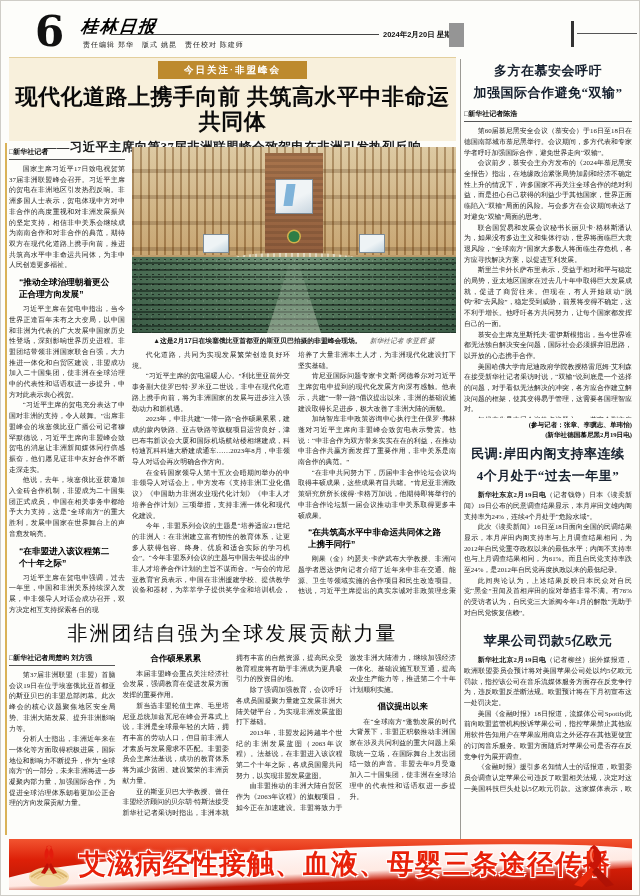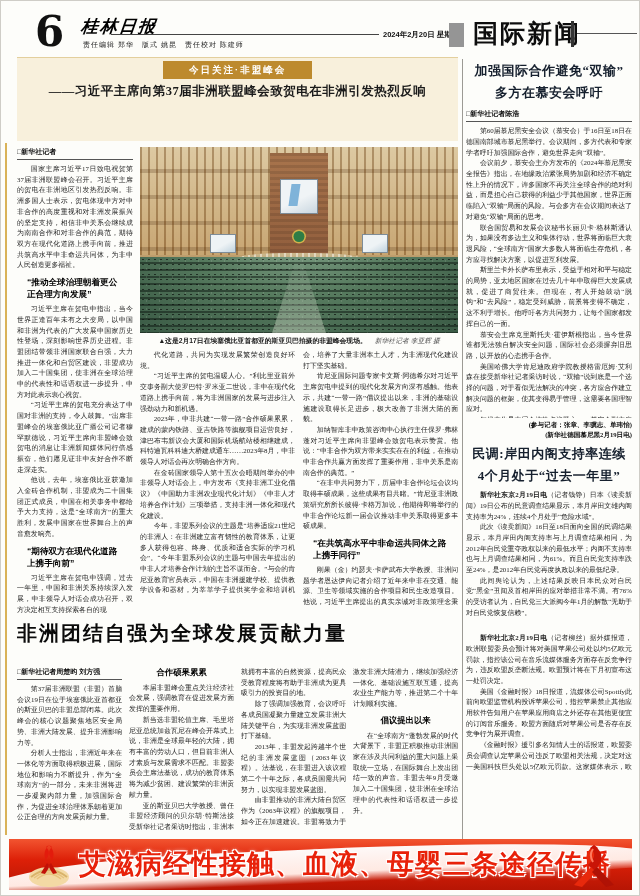--- a/index.html
+++ b/index.html
@@ -13,21 +13,21 @@
   .paper-logo { position:absolute; left:80px; top:14px; font-size:17px; font-weight:900; font-style:italic; transform:skewX(-6deg); color:#000; letter-spacing:2px; }
   .hdr-rule { position:absolute; left:110px; top:33px; width:268px; height:1px; background:#444; }
   .staff { position:absolute; left:82px; top:39px; font-size:7px; color:#222; font-family:"Liberation Sans",sans-serif; letter-spacing:1px; }
   .date-line { position:absolute; left:382px; top:29px; font-size:7.5px; font-weight:700; color:#111; font-family:"Liberation Sans",sans-serif; }
   .gray-block { position:absolute; left:448px; top:22px; width:15px; height:24px; background:#959595; }
   .section-title { position:absolute; left:472px; top:16px; font-size:25px; font-weight:900; color:#0d0d0d; letter-spacing:2px; }
   .sec-bar { position:absolute; left:570px; top:20px; width:2.5px; height:26px; background:#333; }
   .sec-line { position:absolute; left:576px; top:32px; width:60px; height:1px; background:#555; }
 
   
-  .content { position:relative; display:flex; padding:0 7px 0 16px; }
+  .content { position:relative; display:flex; padding:0 7px 0 8px; }
   .gold-edge { position:absolute; left:4px; top:142px; width:2px; height:692px; background:#d9b258; }
   .left-sec { width:452px; }
   .v-divider { width:1px; background:#9c9a94; margin:2px 3px 0 4px; height:780px; }
   .rail { width:170px; }
 
   
   .lead-box { position:relative; height:84px; background:#f8f0dc; border-top:1px solid #e3cf9d; padding-top:1px; text-align:center; }
   .lead-badge { display:inline-block; background:#bd8a2e; color:#fff; font-size:9.5px; font-weight:700; letter-spacing:2px; padding:3px 26px 2px; font-family:"Liberation Sans",sans-serif; }
   .lead-headline { margin-top:5px; font-size:22px; font-weight:900; color:#0a0a0a; letter-spacing:.5px; font-family:"Liberation Sans",sans-serif; line-height:1.15; }
   .lead-subheadline { margin-top:4px; font-size:12.5px; font-weight:700; color:#1a1a1a; letter-spacing:.5px; }
@@ -65,21 +65,21 @@
   .lead-cols { height:258px; overflow:hidden; columns:2; column-gap:8px; column-fill:auto; }
 
   
   .para { font-size:6.9px; line-height:1.55; color:#1d1d1d; text-indent:2em; text-align:justify; }
   .subhead-q { font-size:8.6px; font-weight:900; color:#000; margin:5px 10px 4px; line-height:1.4; font-family:"Liberation Sans",sans-serif; }
   .credit { font-size:6.6px; font-weight:700; color:#111; text-align:right; line-height:1.5; }
   .byline-flow { font-size:7px; font-weight:700; color:#111; border-bottom:1px solid #555; padding-bottom:2px; margin-bottom:4px; font-family:"Liberation Sans",sans-serif; }
 
   
   .bottom-article { margin-top:5px; }
-  .bottom-headline { text-align:left; font-size:20px; font-weight:700; color:#0a0a0a; letter-spacing:2px; font-family:"Liberation Sans",sans-serif; margin-bottom:20px; }
+  .bottom-headline { text-align:center; font-size:20px; font-weight:400; color:#0a0a0a; letter-spacing:2px; font-family:"Liberation Sans",sans-serif; margin-bottom:6px; }
   .bottom-cols { height:168px; overflow:hidden; columns:4; column-gap:7px; column-fill:auto; }
   .bottom-cols .subhead-q { text-align:center; font-size:8.4px; margin:5px 0 4px; }
 
   
   .rail article { padding-top:3px; }
   .rail-title { text-align:center; font-size:13px; font-weight:900; color:#16202e; line-height:1.7; letter-spacing:.5px; }
   .rail-body { overflow:hidden; margin-top:3px; }
   .rail-body.b1 { height:292px; }
   .rail-body.b2 { height:128px; }
   .rail-body.b3 { height:138px; }
@@ -104,46 +104,46 @@
 
 <div class="page">
 
   <div class="hdr">
     <div class="page-num">6</div>
     <div class="paper-logo">桂林日报</div>
     <div class="hdr-rule"></div>
     <div class="staff">责任编辑 郑华　版式 姚昆　责任校对 陈建师</div>
     <div class="date-line">2024年2月20日 星期二</div>
     <div class="gray-block"></div>
-    <div class="section-title">国际新闻</div>
     <div class="sec-bar"></div>
     <div class="sec-line"></div>
   </div>
 
   <div class="gold-edge"></div>
 
   <div class="content">
 
     <div class="left-sec">
 
       <div class="lead-box">
         <span class="lead-badge">今日关注·非盟峰会</span>
+        <div class="lead-headline">现代化道路上携手向前 共筑高水平中非命运共同体</div>
         <div class="lead-subheadline">——习近平主席向第37届非洲联盟峰会致贺电在非洲引发热烈反响</div>
       </div>
 
       <div class="lead-body">
         <div class="lead-col1">
           <div class="byline">□新华社记者</div>
           <div>
               <p class="para">国家主席习近平17日致电祝贺第37届非洲联盟峰会召开。习近平主席的贺电在非洲地区引发热烈反响。非洲多国人士表示，贺电体现中方对中非合作的高度重视和对非洲发展振兴的坚定支持，相信非中关系会继续成为南南合作和对非合作的典范，期待双方在现代化道路上携手向前，推进共筑高水平中非命运共同体，为非中人民创造更多福祉。</p>
               <p class="subhead-q">“推动全球治理朝着更公正合理方向发展”</p>
               <p class="para">习近平主席在贺电中指出，当今世界正逢百年未有之大变局，以中国和非洲为代表的广大发展中国家历史性登场，深刻影响世界历史进程。非盟团结带领非洲国家联合自强，大力推进一体化和自贸区建设，非盟成功加入二十国集团，使非洲在全球治理中的代表性和话语权进一步提升，中方对此表示衷心祝贺。</p>
               <p class="para">“习近平主席的贺电充分表达了中国对非洲的支持，令人鼓舞。”出席非盟峰会的埃塞俄比亚广播公司记者穆罕默德说，习近平主席向非盟峰会致贺电的消息让非洲新闻媒体同行倍感振奋，他们愿见证非中友好合作不断走深走实。</p>
               <p class="para">他说，去年，埃塞俄比亚获邀加入金砖合作机制，非盟成为二十国集团正式成员，中国在相关事务中都给予大力支持，这是“全球南方”的重大胜利，发展中国家在世界舞台上的声音愈发响亮。</p>
-              <p class="subhead-q">“期待双方在现代化道路上携手向前”</p>
+              <p class="subhead-q">“在非盟进入该议程第二个十年之际”</p>
               <p class="para">习近平主席在贺电中强调，过去一年里，中国和非洲关系持续深入发展，中非领导人对话会成功召开，双方决定相互支持探索各自的现</p>
             </div>
         </div>
         <div class="lead-right">
           <div class="photo">
             <div class="ph-wall"></div>
             <div class="ph-tower"></div>
             <div class="ph-screen">
                 <i></i>
               </div>
@@ -189,22 +189,22 @@
             <p class="para">在“全球南方”蓬勃发展的时代大背景下，非盟正积极推动非洲国家在涉及共同利益的重大问题上采取统一立场，在国际舞台上发出团结一致的声音。非盟去年9月受邀加入二十国集团，使非洲在全球治理中的代表性和话语权进一步提升。</p>
           </div>
       </div>
     </div>
 
     <div class="v-divider"></div>
 
     <aside class="rail">
 
       <article class="a1">
+        <div class="rail-title">多方在慕安会呼吁</div>
         <div class="rail-title">加强国际合作避免“双输”</div>
-        <div class="rail-title">多方在慕安会呼吁</div>
         <div class="byline">□新华社记者陈浩</div>
         <div class="rail-body b1">
             <p class="para">第60届慕尼黑安全会议（慕安会）于16日至18日在德国南部城市慕尼黑举行。会议期间，多方代表和专家学者呼吁加强国际合作，避免世界走向“双输”。</p>
             <p class="para">会议前夕，慕安会主办方发布的《2024年慕尼黑安全报告》指出，在地缘政治紧张局势加剧和经济不确定性上升的情况下，许多国家不再关注全球合作的绝对利益，而是担心自己获得的利益少于其他国家，世界正面临陷入“双输”局面的风险。与会多方在会议期间表达了对避免“双输”局面的思考。</p>
             <p class="para">联合国贸易和发展会议秘书长丽贝卡·格林斯潘认为，如果没有多边主义和集体行动，世界将面临巨大衰退风险，“全球南方”国家大多数人将面临生存危机，各方应寻找解决方案，以促进互利发展。</p>
             <p class="para">斯里兰卡外长萨布里表示，受益于相对和平与稳定的局势，亚太地区国家在过去几十年中取得巨大发展成就，促进了商贸往来。但现在，有人开始鼓动“脱钩”和“去风险”，稳定受到威胁，前景将变得不确定，这不利于增长。他呼吁各方共同努力，让每个国家都发挥自己的一面。</p>
             <p class="para">慕安会主席克里斯托夫·霍伊斯根指出，当今世界谁都无法独自解决安全问题，国际社会必须摒弃旧思路，以开放的心态携手合作。</p>
             <p class="para">美国哈佛大学肯尼迪政府学院教授格雷厄姆·艾利森在接受新华社记者采访时说，“双输”说到底是一个选择的问题，对于看似无法解决的冲突，各方应合作建立解决问题的框架，使其变得易于管理，这需要各国理智应对。</p>
             <p class="para">气候变化是本届会议热点议题之一。慕安会副主席鲍里斯·鲁赫夫在慕安会与全球化智库联合举办的一场有关气候合作的边会上说，气候变化是所有人共同面临的挑战，谁都不能否认或忽视，并介绍了中国、欧洲和美国在气候政策方面的合作。</p>
           </div>
@@ -218,20 +218,21 @@
         <div class="rail-title">民调:岸田内阁支持率连续</div>
         <div class="rail-title">4个月处于“过去一年里”</div>
         <div class="rail-body b2">
             <p class="para"><b>新华社东京2月19日电</b>（记者钱铮）日本《读卖新闻》19日公布的民意调查结果显示，本月岸田文雄内阁支持率为24%，连续4个月处于“危险水域”。</p>
             <p class="para">此次《读卖新闻》16日至18日面向全国的民调结果显示，本月岸田内阁支持率与上月调查结果相同，为2012年自民党重夺政权以来的最低水平；内阁不支持率也与上月调查结果相同，为61%。而且自民党支持率跌至24%，是2012年自民党再度执政以来的最低纪录。</p>
             <p class="para">此间舆论认为，上述结果反映日本民众对自民党“黑金”丑闻及首相岸田的应对举措非常不满。有76%的受访者认为，自民党三大派阀今年1月的解散“无助于对自民党恢复信赖”。</p>
           </div>
       </article>
 
       <article class="a3">
+        <div class="rail-title">苹果公司罚款5亿欧元</div>
         <div class="rail-body b3">
             <p class="para"><b>新华社北京2月19日电</b>（记者柳丝）据外媒报道，欧洲联盟委员会预计将对美国苹果公司处以约5亿欧元罚款，指控该公司在音乐流媒体服务方面存在反竞争行为，违反欧盟反垄断法规。欧盟预计将在下月初宣布这一处罚决定。</p>
             <p class="para">美国《金融时报》18日报道，流媒体公司Spotify此前向欧盟监管机构投诉苹果公司，指控苹果禁止其他应用软件告知用户在苹果应用商店之外还存在其他更便宜的订阅音乐服务。欧盟方面随后对苹果公司是否存在反竞争行为展开调查。</p>
             <p class="para">《金融时报》援引多名知情人士的话报道，欧盟委员会调查认定苹果公司违反了欧盟相关法规，决定对这一美国科技巨头处以5亿欧元罚款。这家媒体表示，欧盟委员会和苹果公司均未就此作出评论。</p>
           </div>
       </article>
 
     </aside>
   </div>
 

